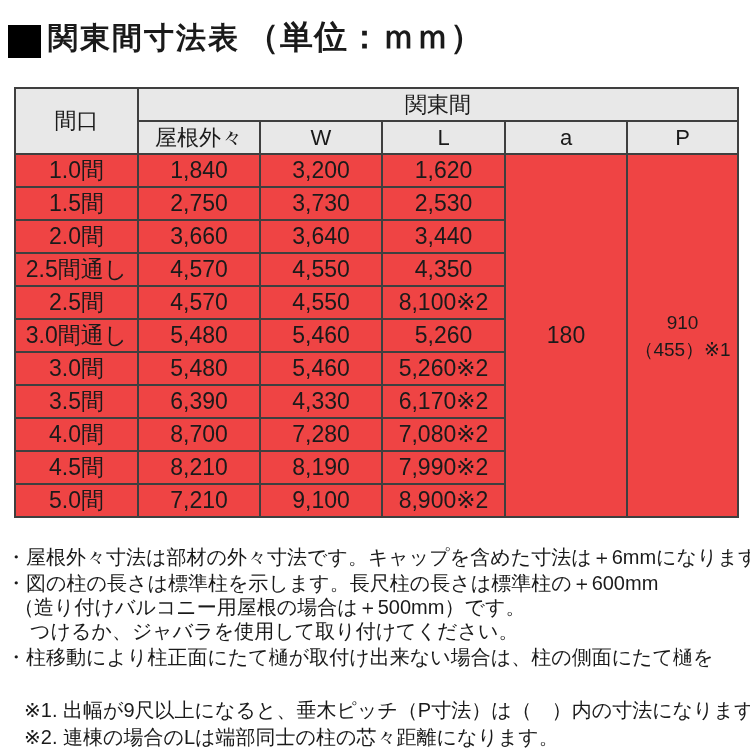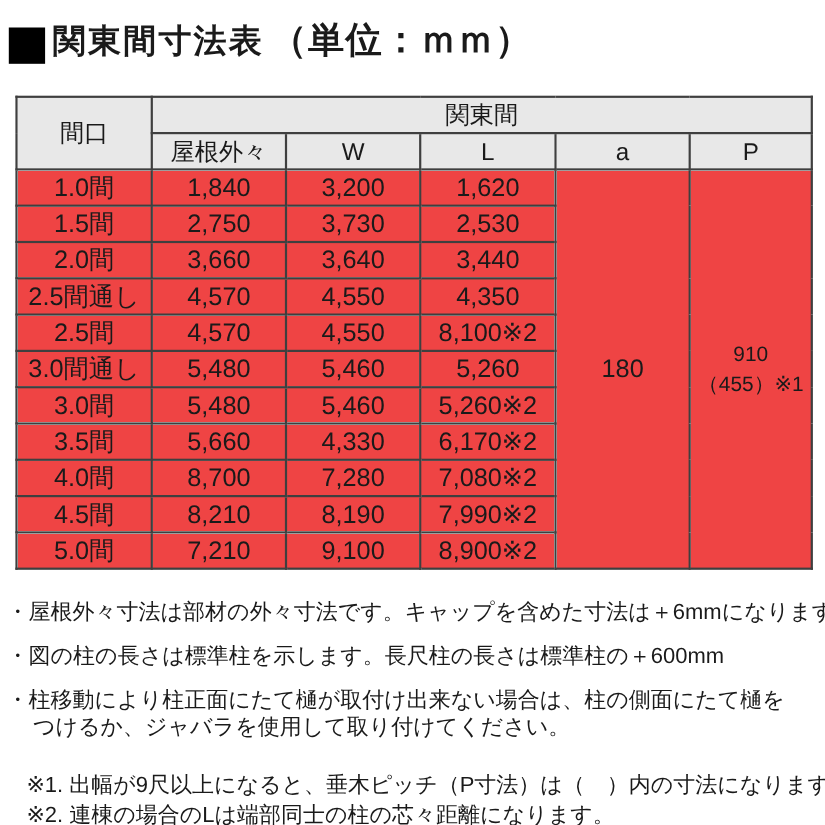--- a/index.html
+++ b/index.html
@@ -26,21 +26,21 @@
     border:2px solid #3f3f3f; text-align:center; vertical-align:middle;
     padding:0; font-weight:normal; overflow:hidden; white-space:nowrap;
   }
   table.dim thead th { background:#e8e8e8; height:31px; font-size:22px; }
   table.dim td { height:30.5px; font-size:23px; background:#ef4444; }
   td.pcell div { line-height:27px; font-size:19px; }
 
   
   .notes { margin:27px 0 0 6px; font-size:20px; line-height:24px; }
   .note-line { white-space:nowrap; }
-  .nb { margin-top:16px; }
+  .nb { margin-top:2px; }
   .nb:first-child { margin-top:0; }
   .cont1 { padding-left:8px; }
   .cont2 { padding-left:24px; }
 
   .remarks { margin:28px 0 0 24px; font-size:20px; line-height:27px; }
   .remark-line { white-space:nowrap; }
 </style>
 </head>
 <body>
 
@@ -115,21 +115,21 @@
       <td>5,260</td>
     </tr>
     <tr>
       <td>3.0間</td>
       <td>5,480</td>
       <td>5,460</td>
       <td>5,260※2</td>
     </tr>
     <tr>
       <td>3.5間</td>
-      <td>5,660</td>
+      <td>6,390</td>
       <td>4,330</td>
       <td>6,170※2</td>
     </tr>
     <tr>
       <td>4.0間</td>
       <td>8,700</td>
       <td>7,280</td>
       <td>7,080※2</td>
     </tr>
     <tr>
@@ -143,20 +143,21 @@
       <td>7,210</td>
       <td>9,100</td>
       <td>8,900※2</td>
     </tr>
   </tbody>
 </table>
 
 <div class="notes">
   <div class="note-line nb">・屋根外々寸法は部材の外々寸法です。キャップを含めた寸法は＋6mmになります。</div>
   <div class="note-line nb">・図の柱の長さは標準柱を示します。長尺柱の長さは標準柱の＋600mm</div>
+  <div class="note-line cont1">（造り付けバルコニー用屋根の場合は＋500mm）です。</div>
+  <div class="note-line cont2">つけるか、ジャバラを使用して取り付けてください。</div>
   <div class="note-line nb">・柱移動により柱正面にたて樋が取付け出来ない場合は、柱の側面にたて樋を</div>
-  <div class="note-line cont2">つけるか、ジャバラを使用して取り付けてください。</div>
 </div>
 
 <div class="remarks">
   <div class="remark-line">※1. 出幅が9尺以上になると、垂木ピッチ（P寸法）は（　）内の寸法になります。</div>
   <div class="remark-line">※2. 連棟の場合のLは端部同士の柱の芯々距離になります。</div>
 </div>
 
 </body></html>

